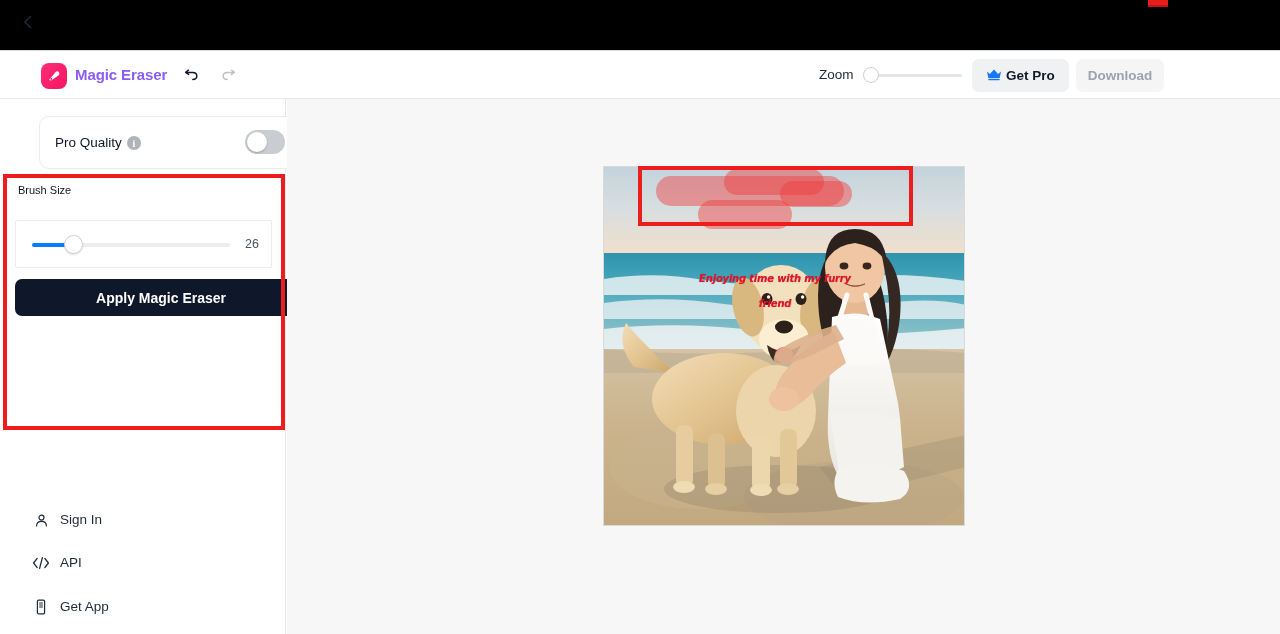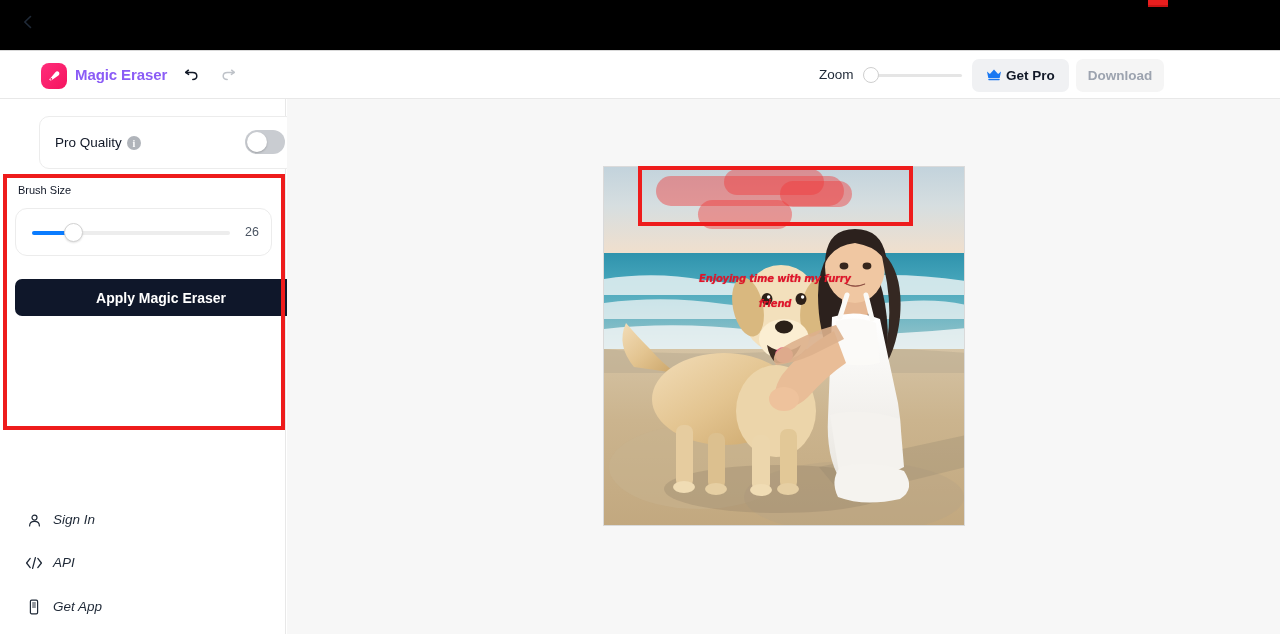--- a/index.html
+++ b/index.html
@@ -155,25 +155,25 @@
     width: 282px; height: 256px;
     border: 4px solid #ee1c1c;
     pointer-events: none;
   }
 
   .brush-title {
     position: absolute; left: 18px; top: 85px;
     font-size: 11px; color: #111827; font-weight: 500;
   }
   .card-brush {
-    position: absolute; left: 15px; top: 109px;
+    position: absolute; left: 15px; top: 121px;
     width: 257px; height: 48px;
     background: #ffffff;
     border: 1px solid #ececec;
-    border-radius: 12px;
+    border-radius: 2px;
   }
   .brush-slider-wrap {
     position: absolute; left: 16px; top: 22px;
     width: 198px; height: 4px;
   }
   .brush-track {
     position: absolute; left: 0; top: 0;
     width: 198px; height: 4px; border-radius: 2px;
     background: #ededed;
   }
@@ -199,25 +199,24 @@
     width: 292px; height: 37px;
     background: #0f172a; color: #ffffff;
     border: none; border-radius: 7px;
     font-size: 14px; font-weight: bold;
     font-family: "Liberation Sans", sans-serif;
     cursor: pointer;
   }
 
   
   .nav-item {
-    position: absolute; left: 0;
+    position: absolute; left: 7px;
     width: 286px; height: 34px;
     display: flex; align-items: center;
     cursor: pointer;
-    font-style: italic;
   }
   .nav-icon {
     position: absolute; left: 25px;
     width: 18px; height: 18px;
     display: flex; align-items: center; justify-content: center;
     top: 8px;
   }
   .nav-label {
     position: absolute; left: 53px; top: 9px;
     font-size: 13.5px; color: #1f2937; font-weight: 500;

